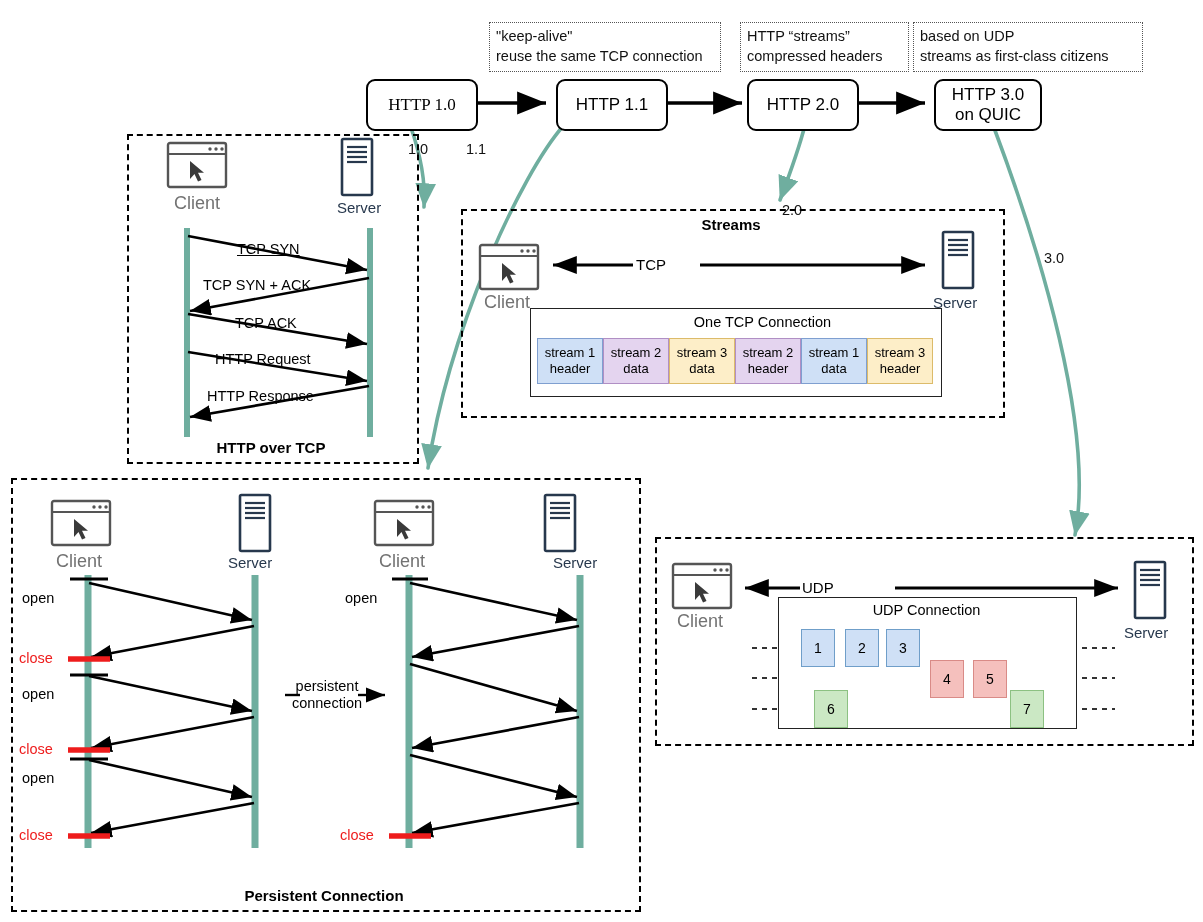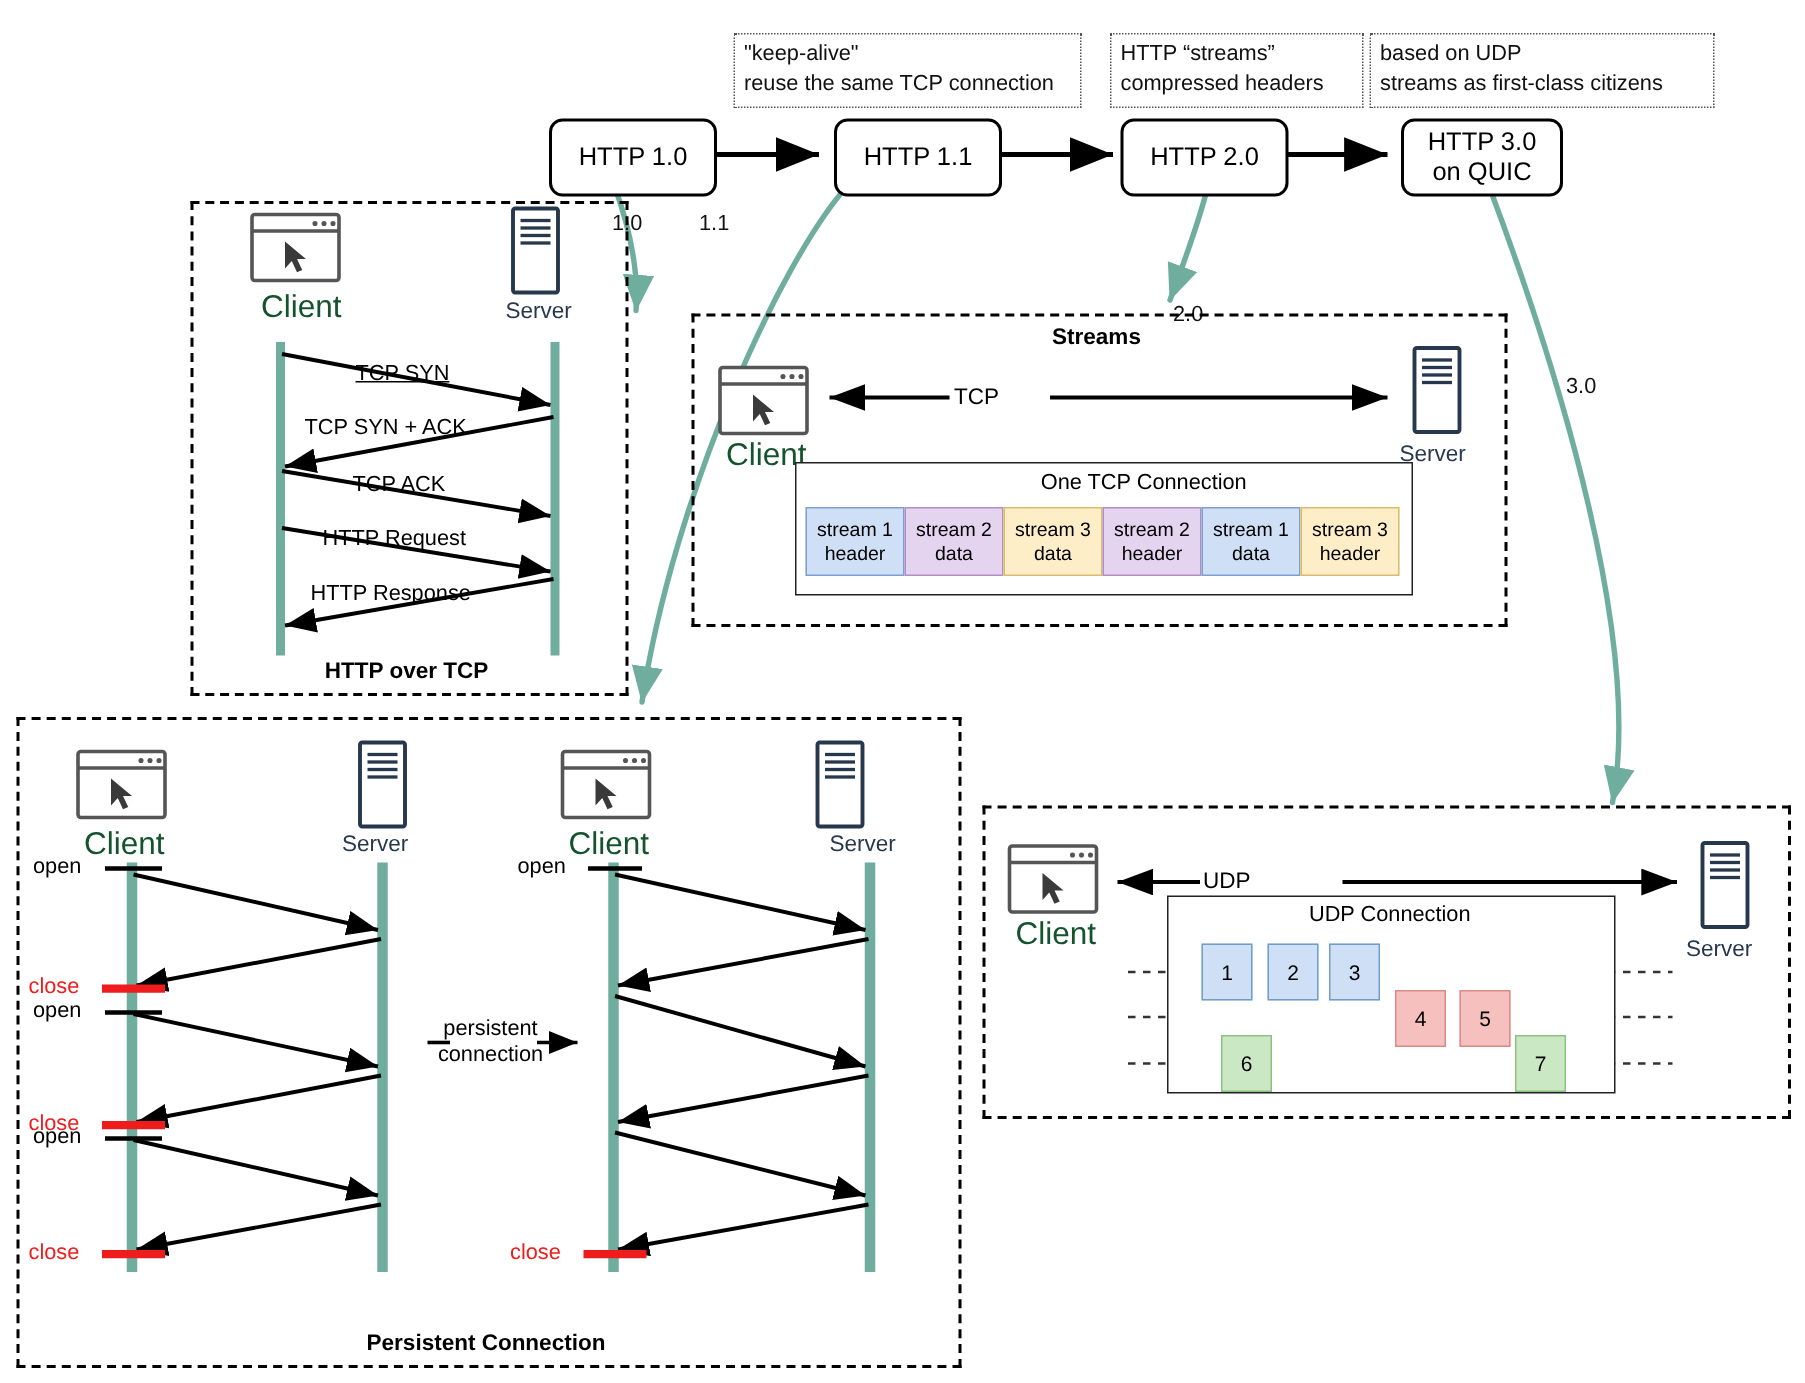--- a/index.html
+++ b/index.html
@@ -7,25 +7,25 @@
        font-family:"Liberation Sans","DejaVu Sans",sans-serif;color:#000;}
   #stage{position:absolute;left:0;top:0;width:1203px;height:922px;}
   svg#art{position:absolute;left:0;top:0;width:1203px;height:922px;}
   .note{position:absolute;border:1px dotted #555;padding:4px 6px 5px 6px;
         font-size:14.5px;line-height:1.35;color:#111;background:#fff;}
   .vbox{position:absolute;border:2.2px solid #000;border-radius:9px;background:#fff;
         display:flex;align-items:center;justify-content:center;text-align:center;
         font-size:17px;line-height:1.15;}
   .panel{position:absolute;border:2.6px dashed #000;background:transparent;}
   .ptitle{position:absolute;font-weight:bold;font-size:15px;text-align:center;}
-  .lbl-c{position:absolute;font-size:21px;white-space:nowrap;color:#14532d;}
+  .lbl-c{position:absolute;font-size:18px;white-space:nowrap;color:#737373;}
   .lbl-s{position:absolute;font-size:15px;white-space:nowrap;color:#27384d;}
   .ver{position:absolute;font-size:14.5px;color:#111;}
   .msg{position:absolute;font-size:14.5px;white-space:nowrap;background:transparent;}
-  .openlbl{position:absolute;font-size:14.5px;color:#000;}
+  .openlbl{position:absolute;font-size:14.5px;color:#000;margin-top:20px;}
   .closelbl{position:absolute;font-size:14.5px;color:#ee1c1c;}
   .innerbox{position:absolute;border:1.6px solid #222;background:#fff;}
   .innertitle{position:absolute;font-size:14.5px;text-align:center;width:100%;}
   .strip{position:absolute;display:flex;}
   .cell{border:1.4px solid #9aa3c8;font-size:13px;line-height:1.25;text-align:center;
         display:flex;flex-direction:column;align-items:center;justify-content:center;
         box-sizing:border-box;}
   .pkt{position:absolute;border:1.6px solid #6f9ec9;font-size:14px;
        display:flex;align-items:center;justify-content:center;box-sizing:border-box;}
   .arrowlbl{position:absolute;font-size:15px;background:#fff;padding:0 2px;}
@@ -227,21 +227,21 @@
 </div>
 <div class="note" style="left:740px;top:22px;width:155px;">
   <div>HTTP “streams”</div>
   <div>compressed headers</div>
 </div>
 <div class="note" style="left:913px;top:22px;width:216px;">
   <div>based on UDP</div>
   <div>streams as first-class citizens</div>
 </div>
 
-<div class="vbox" style="left:366px;top:79px;width:108px;height:48px;">HTTP 1.0</div>
+<div class="vbox" style="left:366px;top:79px;width:108px;height:48px;font-family:Liberation Serif, serif;">HTTP 1.0</div>
 <div class="vbox" style="left:556px;top:79px;width:108px;height:48px;">HTTP 1.1</div>
 <div class="vbox" style="left:747px;top:79px;width:108px;height:48px;">HTTP 2.0</div>
 <div class="vbox" style="left:934px;top:79px;width:108px;height:52px;padding:0 4px;box-sizing:border-box;">HTTP 3.0 on QUIC</div>
 
 <div class="ver" style="left:408px;top:141px;">1.0</div>
 <div class="ver" style="left:466px;top:141px;">1.1</div>
 <div class="ver" style="left:782px;top:157px;margin-top:45px;">2.0</div>
 <div class="ver" style="left:1044px;top:250px;">3.0</div>
 
 <div class="panel" style="left:127px;top:134px;width:288px;height:326px;"></div>

